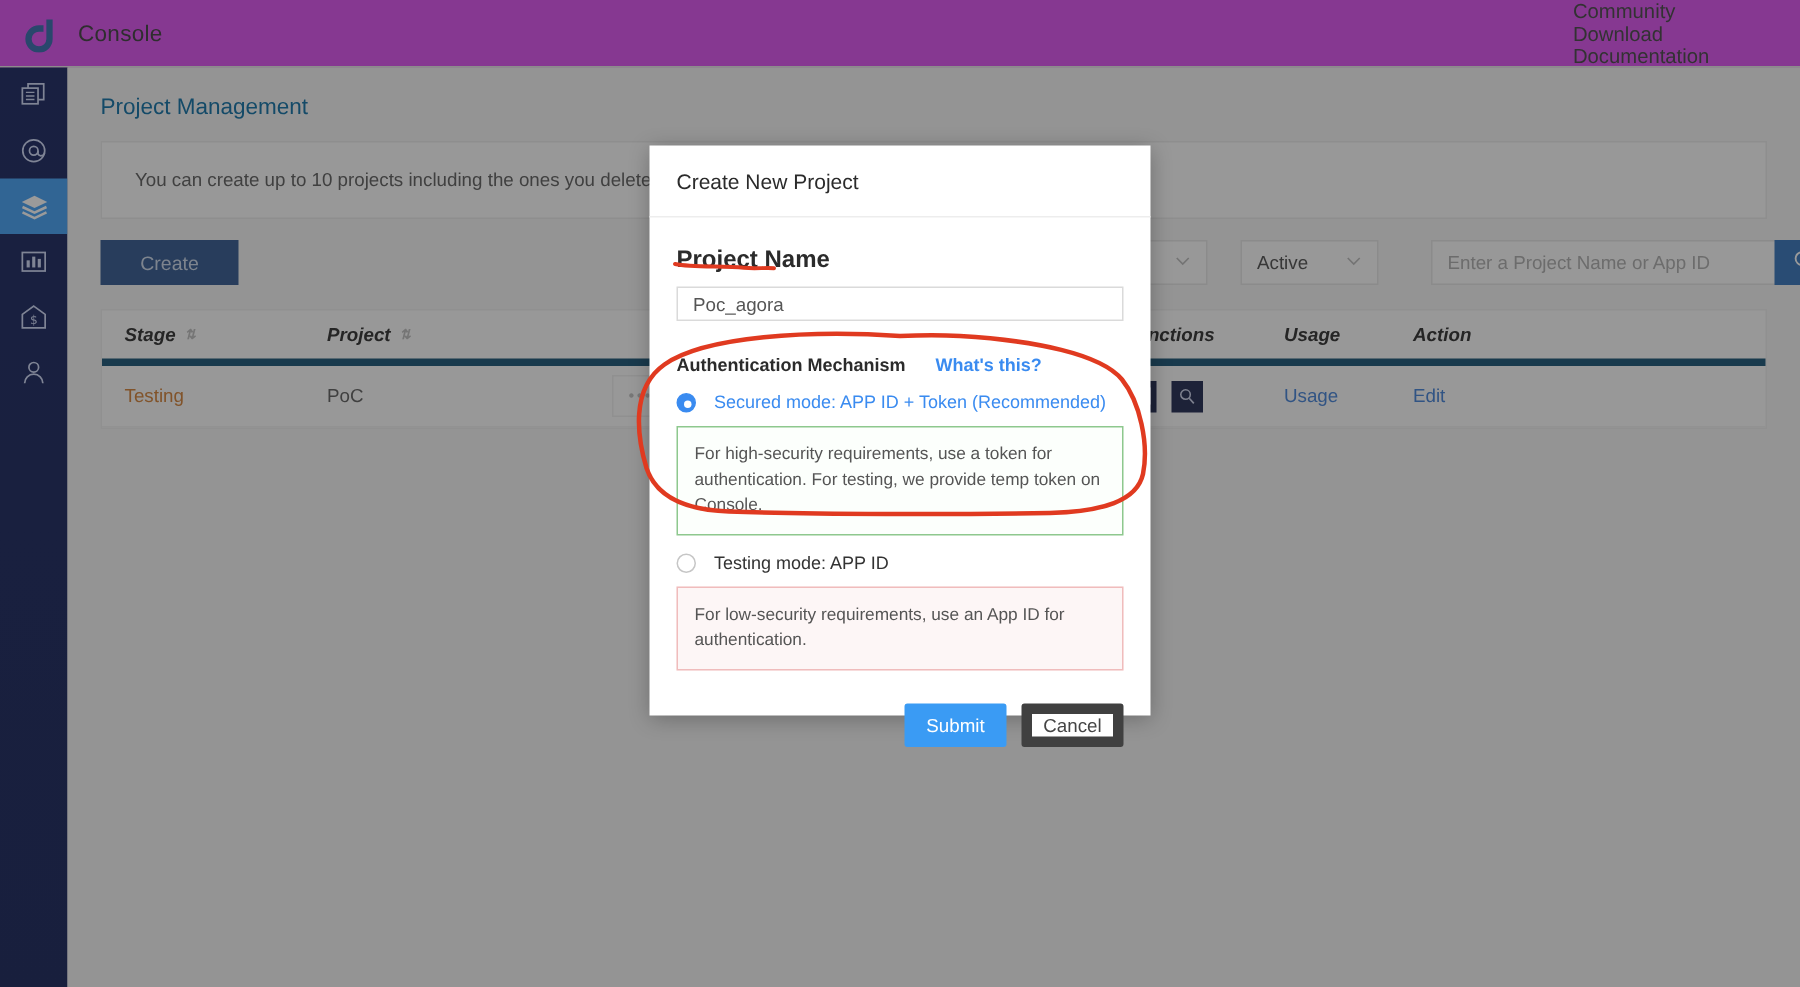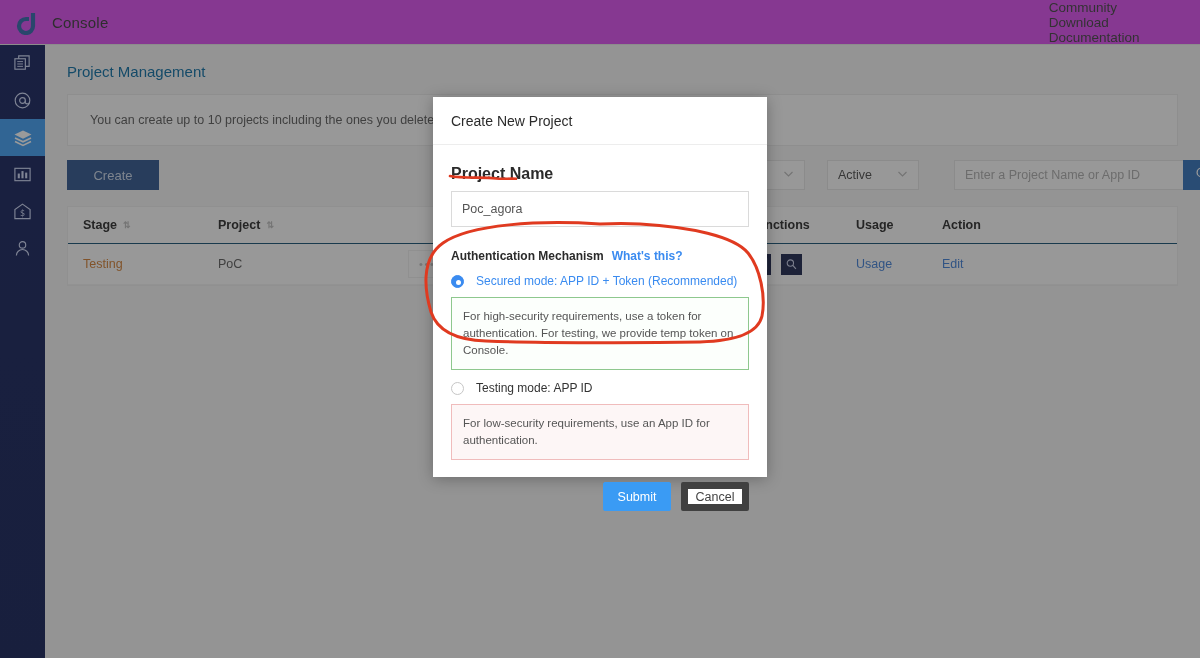--- a/index.html
+++ b/index.html
@@ -101,21 +101,21 @@
     width: 38px; height: 30px; background: #2b6cb8; border: none;
     display: flex; align-items: center; justify-content: center; cursor: pointer;
   }
 
   
   .table { margin: 12px 22px 0 22px; background: #fbfbfb; border: 1px solid #ececec; }
   .thead, .trow {
     display: flex; align-items: center; height: 37px;
     font-size: 12.5px;
   }
-  .thead { color: #222; font-weight: bold; border-bottom: 1px solid #0c4a6e; }
+  .thead { color: #222; font-weight: bold; border-bottom: 5px solid #0c4a6e; font-style: italic; }
   .trow { color: #555; border-bottom: 1px solid #f0f0f0; height: 41px; }
   .c-stage  { width: 150px; padding-left: 15px; }
   .c-proj   { width: 190px; }
   .c-appid  { width: 342px; }
   .c-fn     { width: 106px; }
   .c-usage  { width: 86px; }
   .c-action { width: 80px; }
   .sorter { display: inline-block; margin-left: 6px; color: #b9b9b9; font-size: 9px; line-height: 9px; vertical-align: 1px;}
   .stage-testing { color: #d07a2c; }
   .appid-field {
@@ -144,26 +144,26 @@
     height: 48px; border-bottom: 1px solid #ededed;
     display: flex; align-items: center; padding-left: 18px;
     font-size: 14px; color: #2b2b2b;
   }
   .modal-body { padding: 20px 18px 0 18px; }
   .field-label {
     font-size: 16px; font-weight: bold; color: #2b2b2b; margin-bottom: 8px;
     display: inline-block;
   }
   .text-input {
-    width: 100%; height: 36px; border: 1px solid #dadada; background: #fff;
+    width: 100%; height: 23px; border: 1px solid #dadada; background: #fff;
     padding: 0 10px; font-size: 12.5px; color: #555; outline: none;
     font-family: "Liberation Sans", sans-serif;
   }
   .section-head {
-    margin-top: 22px; display: flex; align-items: baseline; gap: 8px;
+    margin-top: 22px; display: flex; align-items: baseline; gap: 20px;
   }
   .section-head .t { font-size: 12px; font-weight: bold; color: #2b2b2b; }
   .whats-this { font-size: 12px; color: #3a8bf0; font-weight: bold; text-decoration: none; }
 
   .radio-row { display: flex; align-items: center; margin-top: 11px; }
   .radio {
     width: 13px; height: 13px; border-radius: 50%; flex: none;
     border: 1px solid #c6c6c6; background: #fff; margin-right: 12px;
     position: relative;
   }

